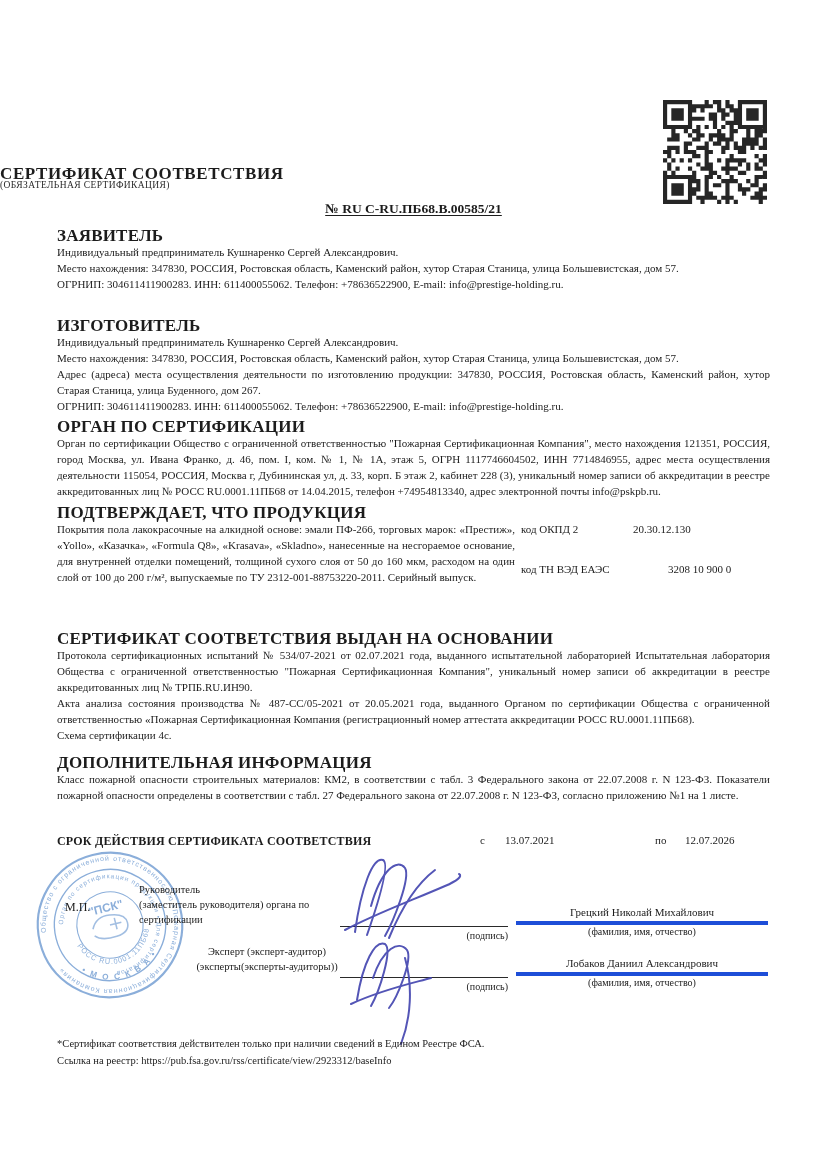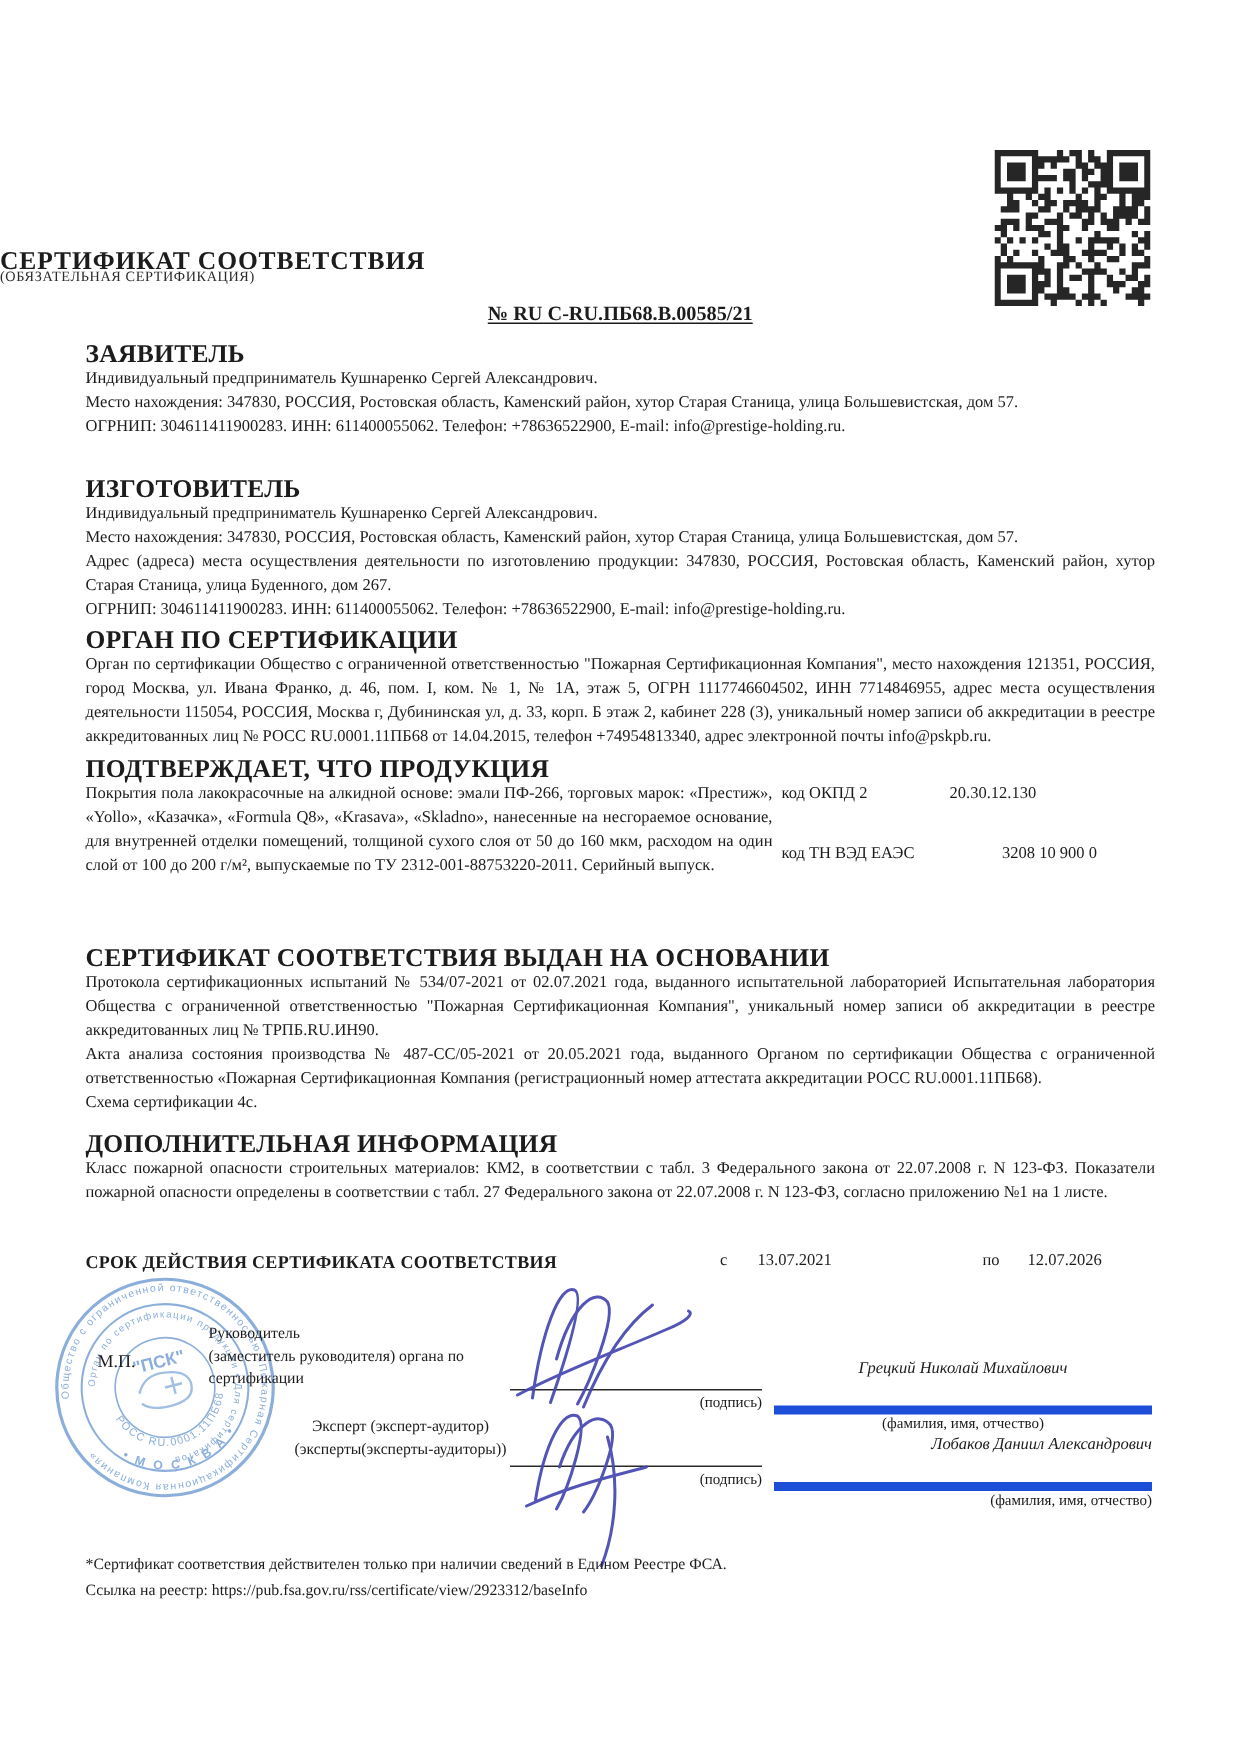--- a/index.html
+++ b/index.html
@@ -56,24 +56,24 @@
   .mp{position:absolute;left:8px;top:55px;font-size:12px;}
   .role1{position:absolute;left:82px;top:37px;width:256px;text-align:left;line-height:15px;font-size:10.5px;}
   .role2{position:absolute;left:82px;top:99px;width:256px;text-align:center;line-height:15px;font-size:10.5px;}
   .sigline{position:absolute;border-bottom:1px solid #2a2a2a;height:0;}
   .sigline.s1{left:283px;top:81px;width:168px;}
   .sigline.s2{left:283px;top:132px;width:168px;}
   .sigcap{position:absolute;width:168px;left:283px;text-align:right;font-size:10px;line-height:13px;}
   .sigcap.c1{top:84px;}
   .sigcap.c2{top:135px;}
   .namecol{position:absolute;width:252px;text-align:center;}
-  .namecol .nm{border-bottom:6px solid #1d4ed8;padding-bottom:19px;font-size:11px;font-style:italic;}
+  .namecol .nm{border-bottom:4px solid #1d4ed8;padding-bottom:3px;font-size:11px;}
   .namecol .cap{font-size:10px;line-height:14px;}
   .namecol.n1{left:459px;top:61px;}
-  .namecol.n2{left:459px;top:112px;text-align:right;}
+  .namecol.n2{left:459px;top:112px;}
   .autograph{position:absolute;left:270px;top:-5px;width:220px;height:200px;overflow:visible;pointer-events:none;}
   
   .footer{left:57px;top:1008px;width:713px;font-size:10.5px;line-height:17px;margin-top:27px;}
   .footer p{margin:0;}
 </style>
 </head>
 <body>
 
 <div class="page">
 

